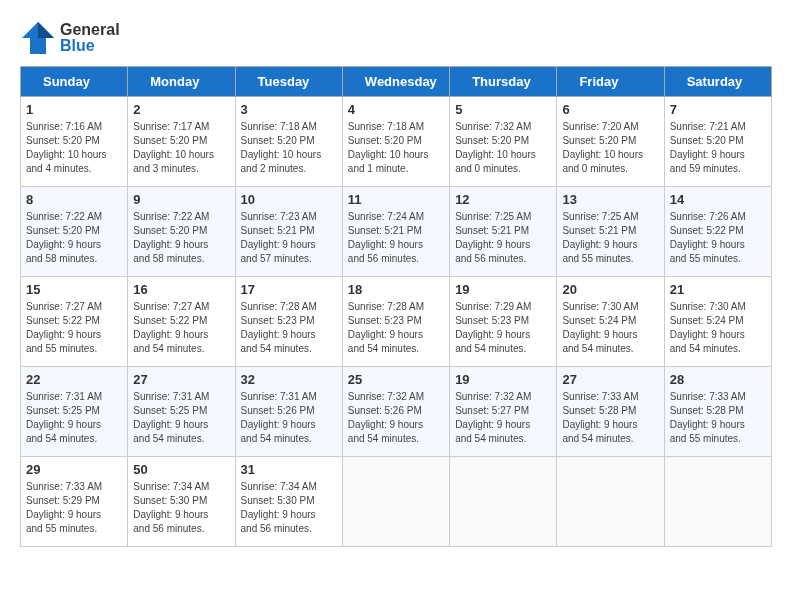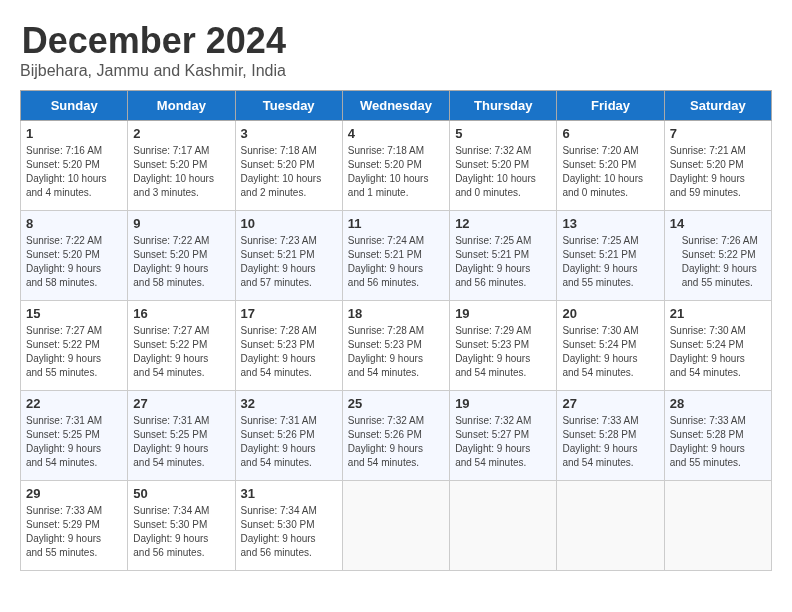--- a/index.html
+++ b/index.html
@@ -31,22 +31,22 @@
     .calendar {
       width: 100%;
       border-collapse: collapse;
       table-layout: fixed;
     }
     .calendar th {
       background-color: #1a73c8;
       color: #fff;
       font-size: 13px;
       font-weight: bold;
-      padding: 7px 5px;
-      text-align: center;
+      padding: 7px 22px;
+      text-align: left;
       border: 1px solid #aaa;
     }
     .calendar td {
       vertical-align: top;
       border: 1px solid #ccc;
       padding: 5px;
       font-size: 10px;
       color: #333;
       height: 90px;
       background: #fff;
@@ -85,23 +85,29 @@
     .logo-bot {
       font-size: 16px;
       font-weight: bold;
       color: #1a73c8;
     }
   </style>
 </head>
 <body>
 
 <div class="header-area">
-  <div class="title-area">
-    <div class="month-title">December 2024</div>
-    <div class="subtitle">Bijbehara, Jammu and Kashmir, India</div>
+  <div class="logo-wrapper">
+    <svg width="36" height="36" viewBox="0 0 36 36">
+      <polygon points="18,2 34,18 26,18 26,34 10,34 10,18 2,18" fill="#1a73c8"></polygon>
+      <polygon points="18,2 34,18 18,18" fill="#0d4e8a"></polygon>
+    </svg>
+    <div class="logo-text">
+      <span class="logo-top">General</span>
+      <span class="logo-bot">Blue</span>
+    </div>
   </div>
 </div>
 
 <table class="calendar">
   <thead>
     <tr>
     <th>Sunday</th>
         <th>Monday</th>
         <th>Tuesday</th>
         <th>Wednesday</th>
@@ -200,21 +206,21 @@
         </td>
         <td>
           <div class="day-number">13</div>
           <div class="day-info" style="white-space: pre-line;">Sunrise: 7:25 AM
 Sunset: 5:21 PM
 Daylight: 9 hours
 and 55 minutes.</div>
         </td>
         <td>
           <div class="day-number">14</div>
-          <div class="day-info" style="white-space: pre-line; margin-left: 12px;">Sunrise: 7:26 AM
+          <div class="day-info" style="white-space: pre-line;">Sunrise: 7:26 AM
 Sunset: 5:22 PM
 Daylight: 9 hours
 and 55 minutes.</div>
         </td>
       </tr>
       <tr>
         <td>
           <div class="day-number">15</div>
           <div class="day-info" style="white-space: pre-line;">Sunrise: 7:27 AM
 Sunset: 5:22 PM

